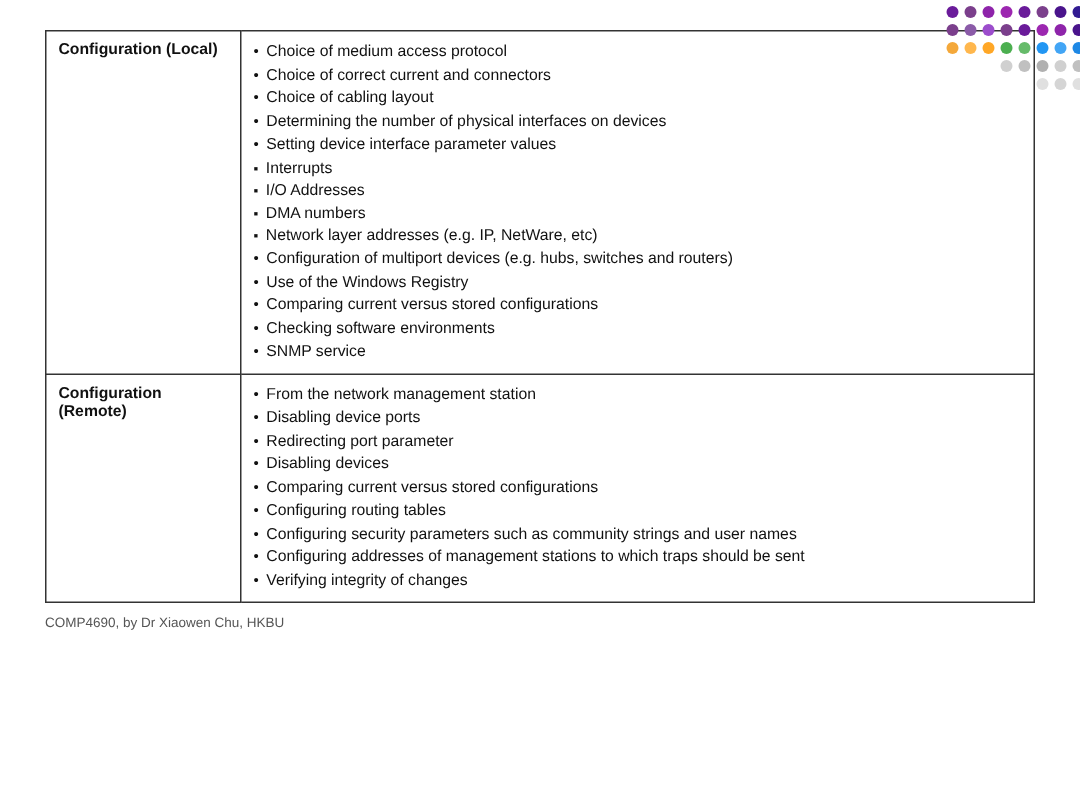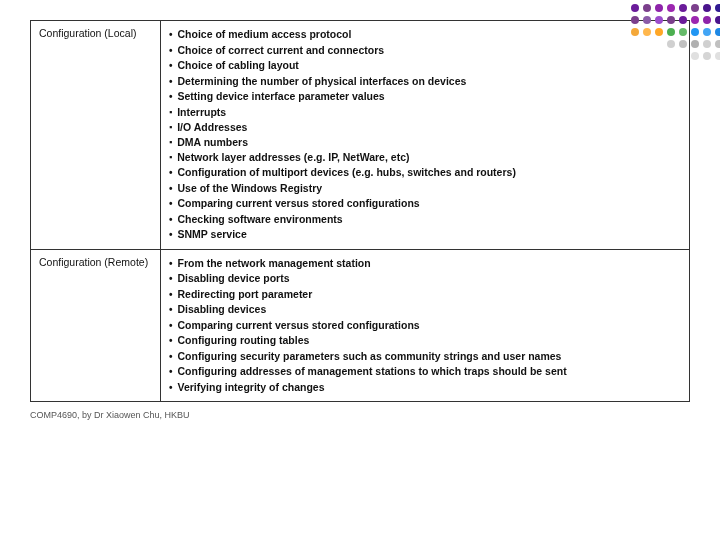--- a/index.html
+++ b/index.html
@@ -46,33 +46,32 @@
 
     .main-table td {
       border: 1px solid #333;
       vertical-align: top;
       padding: 6px 8px;
     }
 
     .category-cell {
       width: 130px;
       font-size: 10.5px;
-      font-weight: normal;
+      font-weight: bold;
       color: #111;
     }
 
     .content-cell {
       padding: 4px 6px;
     }
 
     .bullet-list {
       list-style: none;
       padding: 0;
       margin: 0;
-      font-weight: bold;
     }
 
     .bullet-list li {
       line-height: 1.45;
       color: #111;
       font-size: 10.5px;
       display: flex;
       align-items: flex-start;
     }
 

